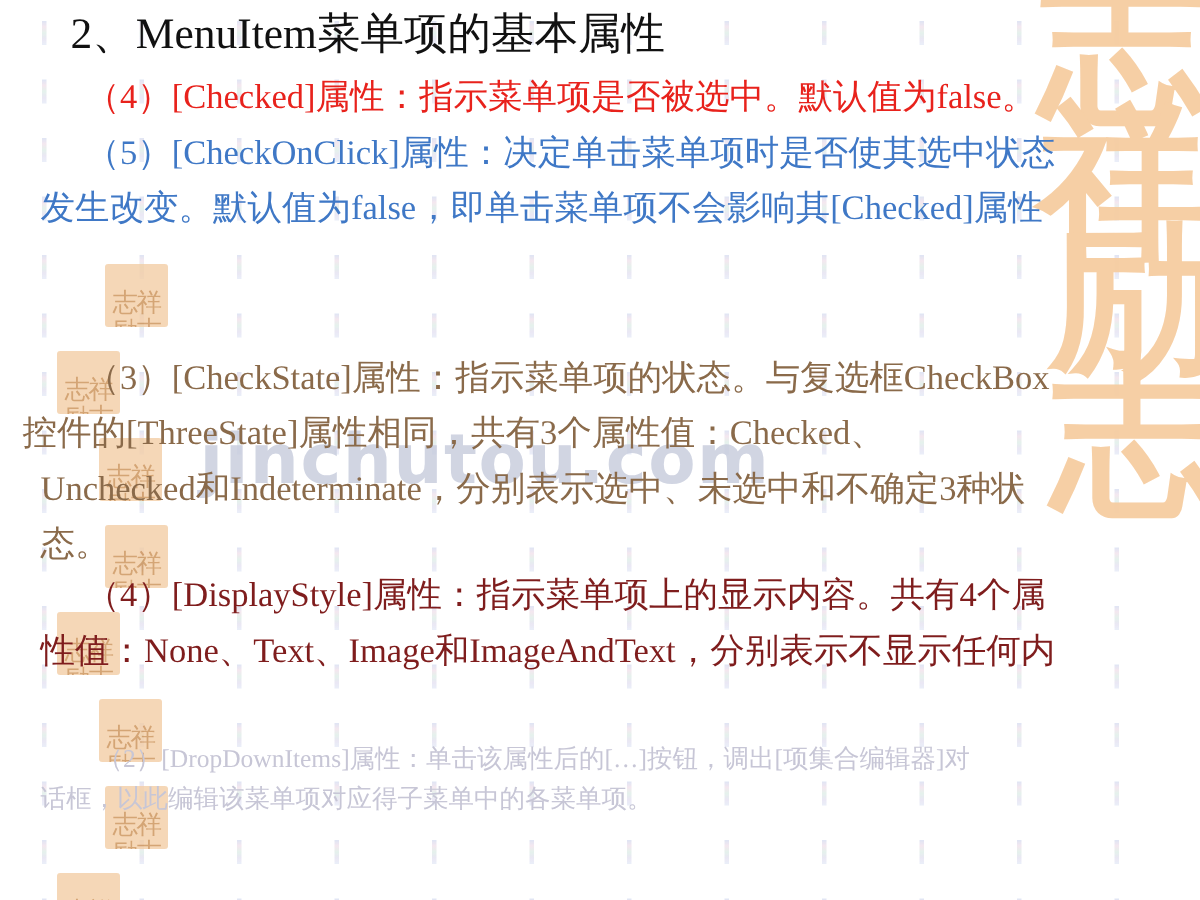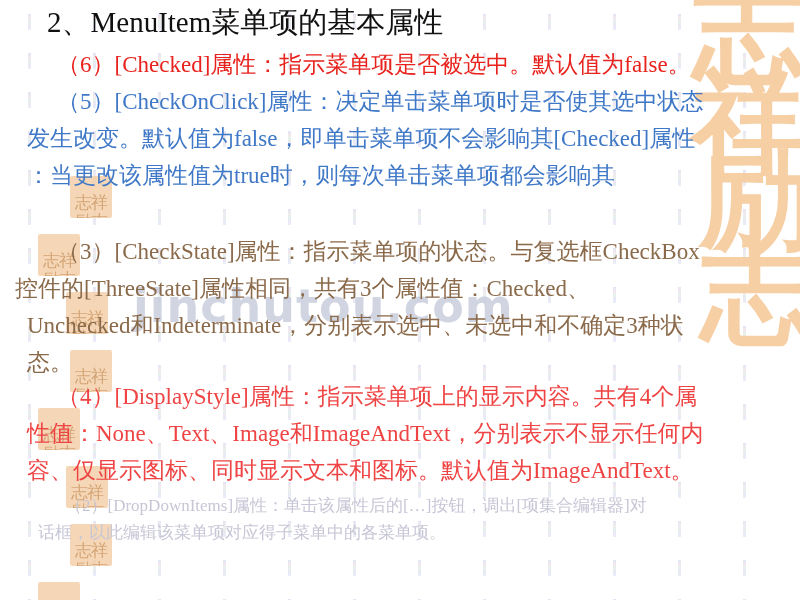--- a/index.html
+++ b/index.html
@@ -86,21 +86,21 @@
     font-family:"Liberation Serif","DejaVu Serif",serif;
   }
 
   .title{
     left:47px;top:3px;font-size:29px;color:#111111;letter-spacing:0px;
   }
 
   .p1{font-size:23px;color:#e8221c;}
   .p2{font-size:23px;color:#3f78c6;}
   .p3{font-size:23px;color:#8a6a4a;}
-  .p4{font-size:23px;color:#ef4444;}
+  .p4{font-size:23px;color:#7f1d1d;}
   .p5{font-size:17px;color:#c7c6d6;}
 </style>
 </head>
 <body>
 
 <div id="slide">
 
   <div class="tickgrid" id="tickgrid">
       <i class="tick" style="left:28px;top:14px;"></i>
       <i class="tick" style="left:93px;top:14px;"></i>
@@ -313,32 +313,30 @@
       <span class="r2">励志</span>
     </div>
 
     <div class="wm-site">jinchutou.com</div>
   </div>
 
   <div class="content">
 
     <div class="line title">2、MenuItem菜单项的基本属性</div>
 
-    <div class="line p1" style="left:57px;top:49px;">（6）[Checked]属性：指示菜单项是否被选中。默认值为false。</div>
+    <div class="line p1" style="left:57px;top:49px;">（4）[Checked]属性：指示菜单项是否被选中。默认值为false。</div>
 
     <div class="line p2" style="left:57px;top:86px;">（5）[CheckOnClick]属性：决定单击菜单项时是否使其选中状态</div>
     <div class="line p2" style="left:27px;top:123px;">发生改变。默认值为false，即单击菜单项不会影响其[Checked]属性</div>
-    <div class="line p2" style="left:27px;top:160px;">：当更改该属性值为true时，则每次单击菜单项都会影响其</div>
 
     <div class="line p3" style="left:57px;top:236px;">（3）[CheckState]属性：指示菜单项的状态。与复选框CheckBox</div>
     <div class="line p3" style="left:15px;top:273px;">控件的[ThreeState]属性相同，共有3个属性值：Checked、</div>
     <div class="line p3" style="left:27px;top:310px;">Unchecked和Indeterminate，分别表示选中、未选中和不确定3种状</div>
     <div class="line p3" style="left:27px;top:347px;">态。</div>
 
     <div class="line p4" style="left:57px;top:381px;">（4）[DisplayStyle]属性：指示菜单项上的显示内容。共有4个属</div>
     <div class="line p4" style="left:27px;top:418px;">性值：None、Text、Image和ImageAndText，分别表示不显示任何内</div>
-    <div class="line p4" style="left:27px;top:455px;">容、仅显示图标、同时显示文本和图标。默认值为ImageAndText。</div>
 
     <div class="line p5" style="left:65px;top:494px;">（2）[DropDownItems]属性：单击该属性后的[…]按钮，调出[项集合编辑器]对</div>
-    <div class="line p5" style="left:38px;top:521px;">话框，以此编辑该菜单项对应得子菜单中的各菜单项。</div>
+    <div class="line p5" style="left:27px;top:521px;">话框，以此编辑该菜单项对应得子菜单中的各菜单项。</div>
 
   </div>
 </div>
 
 </body></html>

